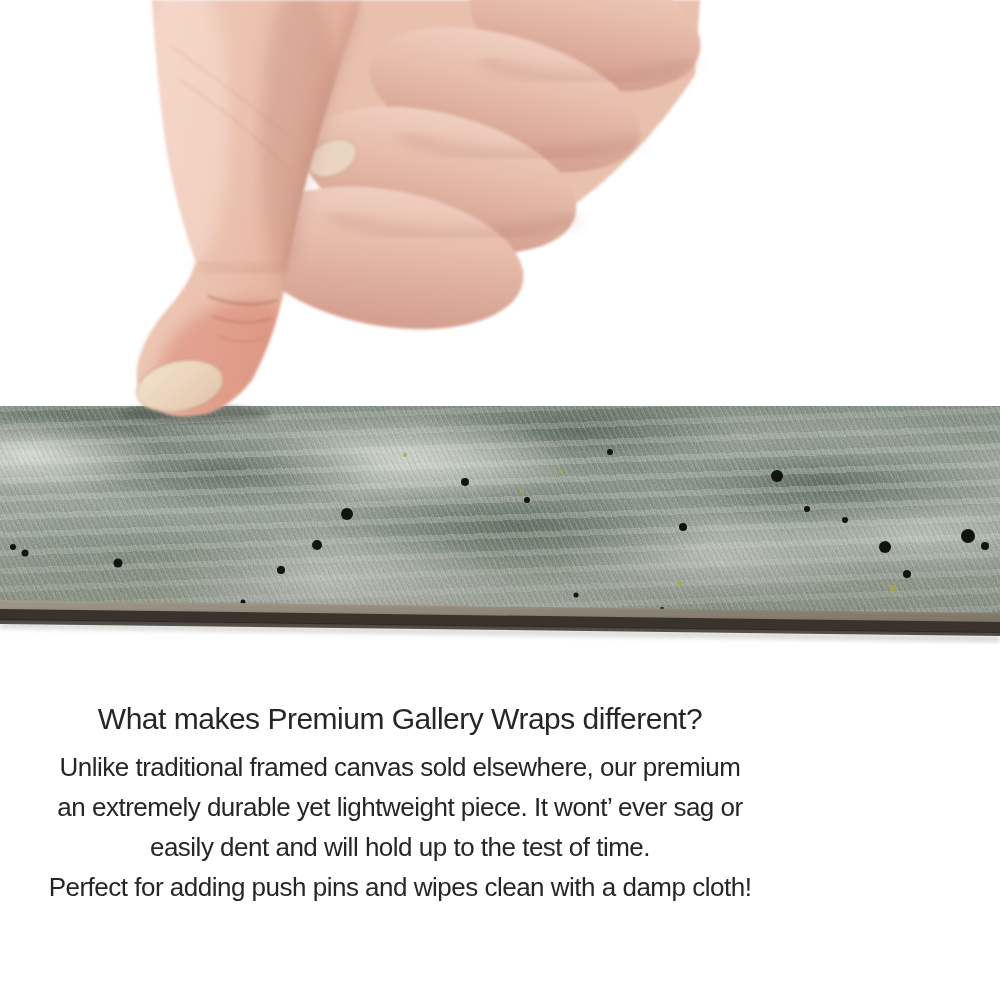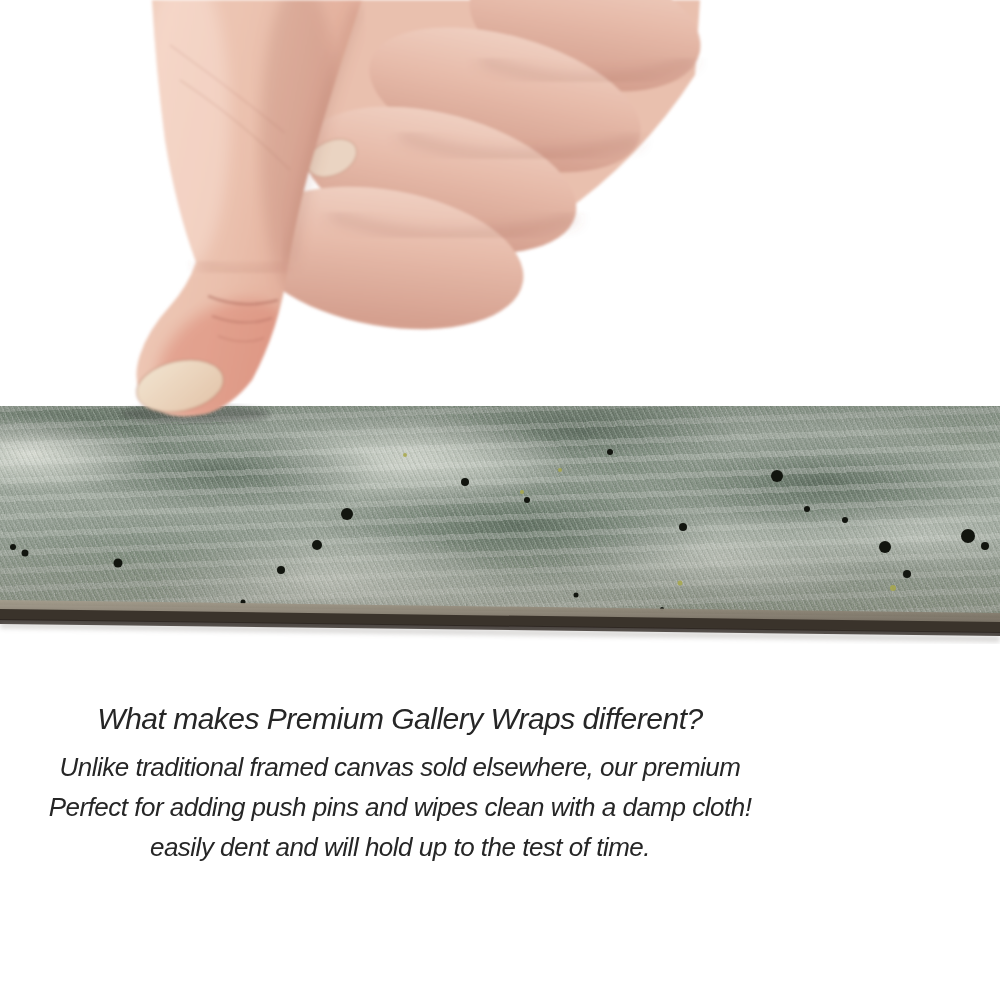--- a/index.html
+++ b/index.html
@@ -36,21 +36,21 @@
     opacity:.6;
   }
   .strip-grain{position:absolute;inset:0;width:100%;height:100%;mix-blend-mode:overlay;opacity:.5;}
   .strip-speckles{position:absolute;inset:0;width:100%;height:100%;}
   .edge-svg{position:absolute;left:0;top:0;width:1000px;height:1000px;pointer-events:none;}
   
   .hand-svg{position:absolute;left:0;top:0;width:1000px;height:1000px;pointer-events:none;}
   
   .caption{
     position:absolute;left:0;top:701px;width:800px;text-align:center;
-    font-style:italic;color:#262626;letter-spacing:-0.5px;
+    color:#262626;letter-spacing:-0.5px;
   }
   .caption h1{
     font-size:30px;font-weight:400;margin:0 0 10px 0;line-height:36px;white-space:nowrap;
   }
   .caption .line{font-size:26px;line-height:40px;white-space:nowrap;}
 </style>
 </head>
 <body>
 
 <div class="stage">
@@ -183,17 +183,18 @@
 
         <path d="M 180 80 Q 240 120 290 170" stroke="rgba(180,120,105,.18)" stroke-width="2" fill="none"></path>
         <path d="M 170 45 Q 230 88 285 133" stroke="rgba(180,120,105,.16)" stroke-width="2" fill="none"></path>
       </g>
     </g>
   </svg>
 
   <div class="caption">
     <h1>What makes Premium Gallery Wraps different?</h1>
     <div class="line">Unlike traditional framed canvas sold elsewhere, our premium</div>
+    <div class="line">an extremely durable yet lightweight piece. It wont’ ever sag or</div>
+    <div class="line">easily dent and will hold up to the test of time.</div>
     <div class="line">Perfect for adding push pins and wipes clean with a damp cloth!</div>
-    <div class="line">easily dent and will hold up to the test of time.</div>
   </div>
 
 </div>
 
 </body></html>

